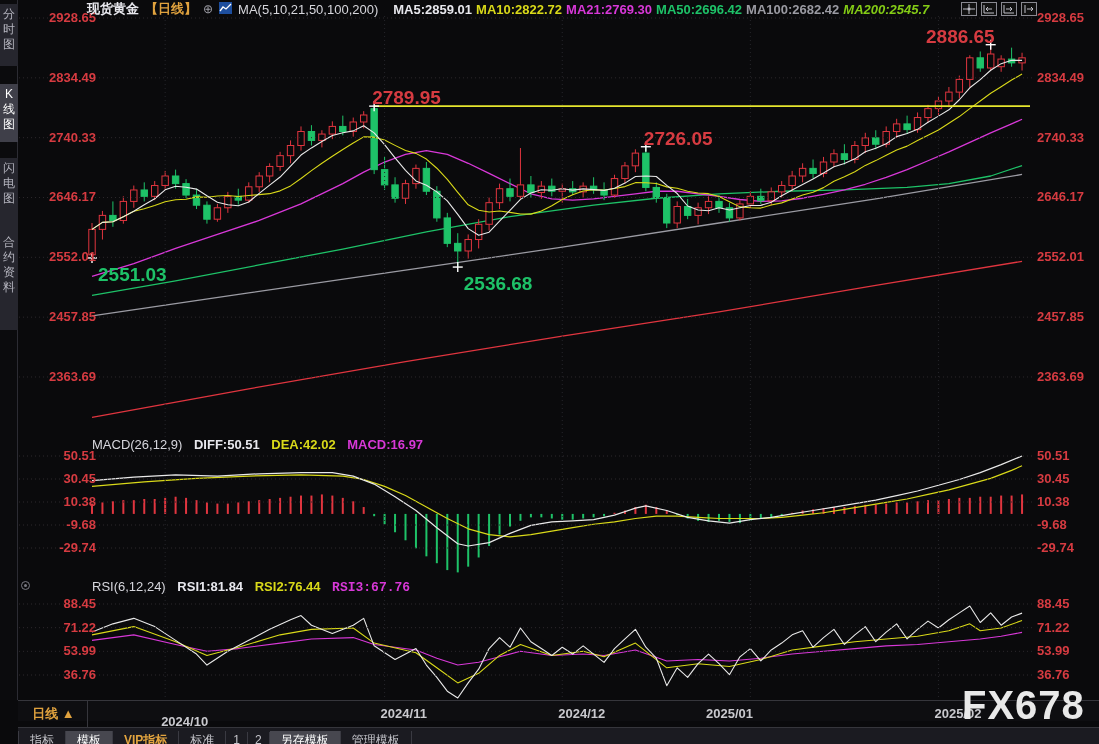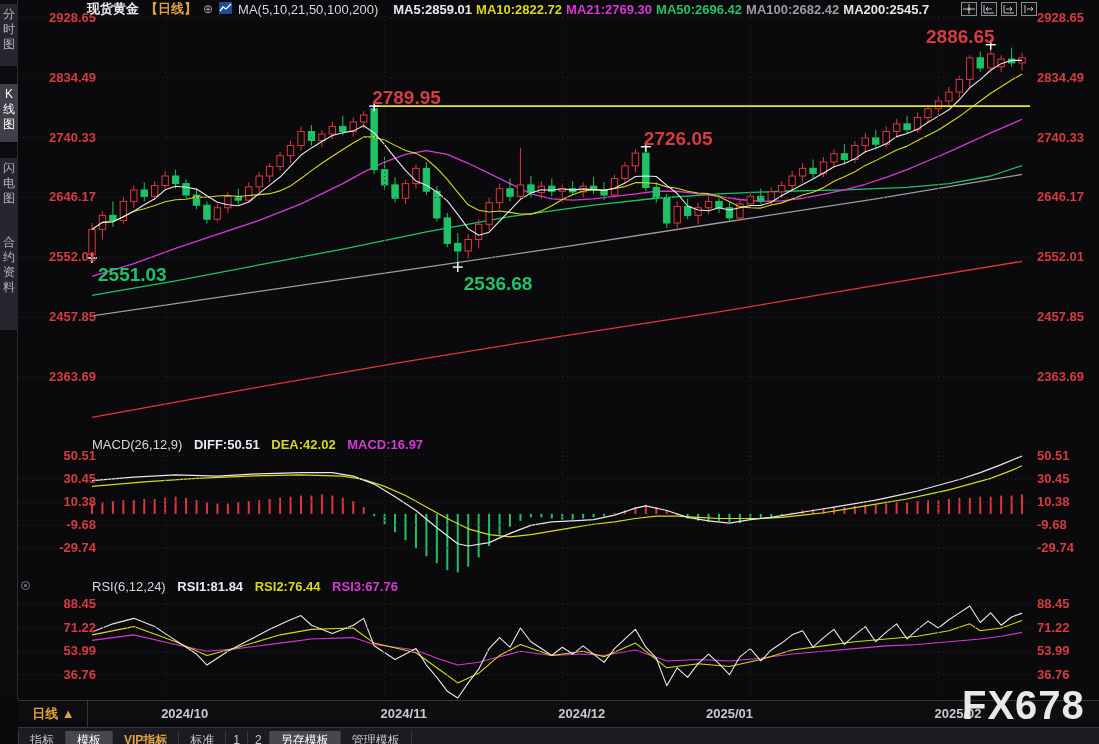--- a/index.html
+++ b/index.html
@@ -68,21 +68,21 @@
           <polyline points="1,9 4,5 7,7 12,2" fill="none" stroke="#fff" stroke-width="1.3"></polyline>
         </svg>
     </span>
     <span class="t-masets">MA(5,10,21,50,100,200)</span>
     <span id="ma-legend" style="display:flex;margin-left:9px;">
         <span class="ma-val" style="color: rgb(232, 232, 238);">MA5:2859.01</span>
         <span class="ma-val" style="color: rgb(217, 217, 25);">MA10:2822.72</span>
         <span class="ma-val" style="color: rgb(216, 56, 216);">MA21:2769.30</span>
         <span class="ma-val" style="color: rgb(30, 194, 104);">MA50:2696.42</span>
         <span class="ma-val" style="color: rgb(155, 155, 163);">MA100:2682.42</span>
-        <span class="ma-val" style="color: #e5e5e5;">MA200:2545.7</span>
+        <span class="ma-val" style="color: #84cc16; font-style: italic;">MA200:2545.7</span>
       </span>
   </div>
 
   <div id="tr-icons">
       <div class="tr-btn" style="">
         <svg width="12" height="10">
           <line x1="6" y1="0" x2="6" y2="10" stroke="#c0c0c8"></line>
           <line x1="0" y1="5" x2="12" y2="5" stroke="#c0c0c8"></line>
           <rect x="4.7" y="3.7" width="2.6" height="2.6" fill="#c0c0c8"></rect>
         </svg>
@@ -484,37 +484,37 @@
     <span class="ph-title">MACD(26,12,9)</span>
     <span id="macd-diff" style="color: rgb(232, 232, 238);">DIFF:50.51</span>
     <span id="macd-dea" style="color: rgb(217, 217, 25);">DEA:42.02</span>
     <span id="macd-macd" style="color: rgb(216, 56, 216);">MACD:16.97</span>
   </div>
 
   <div class="p-head" style="top:579px;">
     <span class="ph-title">RSI(6,12,24)</span>
     <span id="rsi-1" style="color: rgb(232, 232, 238);">RSI1:81.84</span>
     <span id="rsi-2" style="color: rgb(217, 217, 25);">RSI2:76.44</span>
-    <span id="rsi-3" style="color: rgb(216, 56, 216);">RSI3:67.76</span>
+    <span id="rsi-3" style="color: rgb(216, 56, 216); font-family: Liberation Mono, monospace;">RSI3:67.76</span>
   </div>
 
   <div id="panel-gear"></div>
 
   <div id="annos">
       <div class="anno" style="color:#d63b41;top:25.68712829226839px;left:994.6999999999999px;transform:translateX(-100%);">2886.65</div>
       <div class="anno" style="color:#d63b41;top:87.13106414613412px;left:372.15px;">2789.95</div>
       <div class="anno" style="color:#d63b41;top:127.7336236193708px;left:643.8499999999999px;">2726.05</div>
       <div class="anno" style="color:#1ec268;top:263.9426996601521px;left:98px;">2551.03</div>
       <div class="anno" style="color:#1ec268;top:273.06080182667733px;left:463.75px;">2536.68</div>
     </div>
 
   <div id="daterow">
     <div id="period-btn">日线 ▲</div>
     <div id="dates">
-        <div class="date-lbl" style="left:143.14999999999998px;">2024/10</div>
+        <div class="date-lbl" style="left:143.14999999999998px;margin-top:8px;">2024/10</div>
         <div class="date-lbl" style="left:362.59999999999997px;">2024/11</div>
         <div class="date-lbl" style="left:540.25px;">2024/12</div>
         <div class="date-lbl" style="left:688px;">2025/01</div>
         <div class="date-lbl" style="left:916.4499999999999px;">2025/02</div>
       </div>
   </div>
 
   <div id="watermark">FX678</div>
 
   <div id="toolbar">

